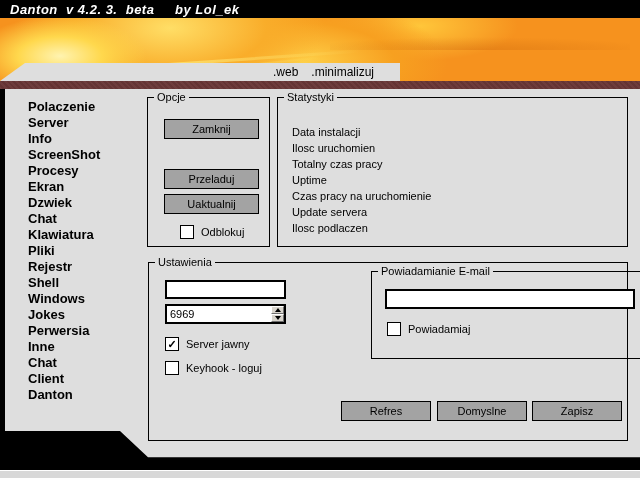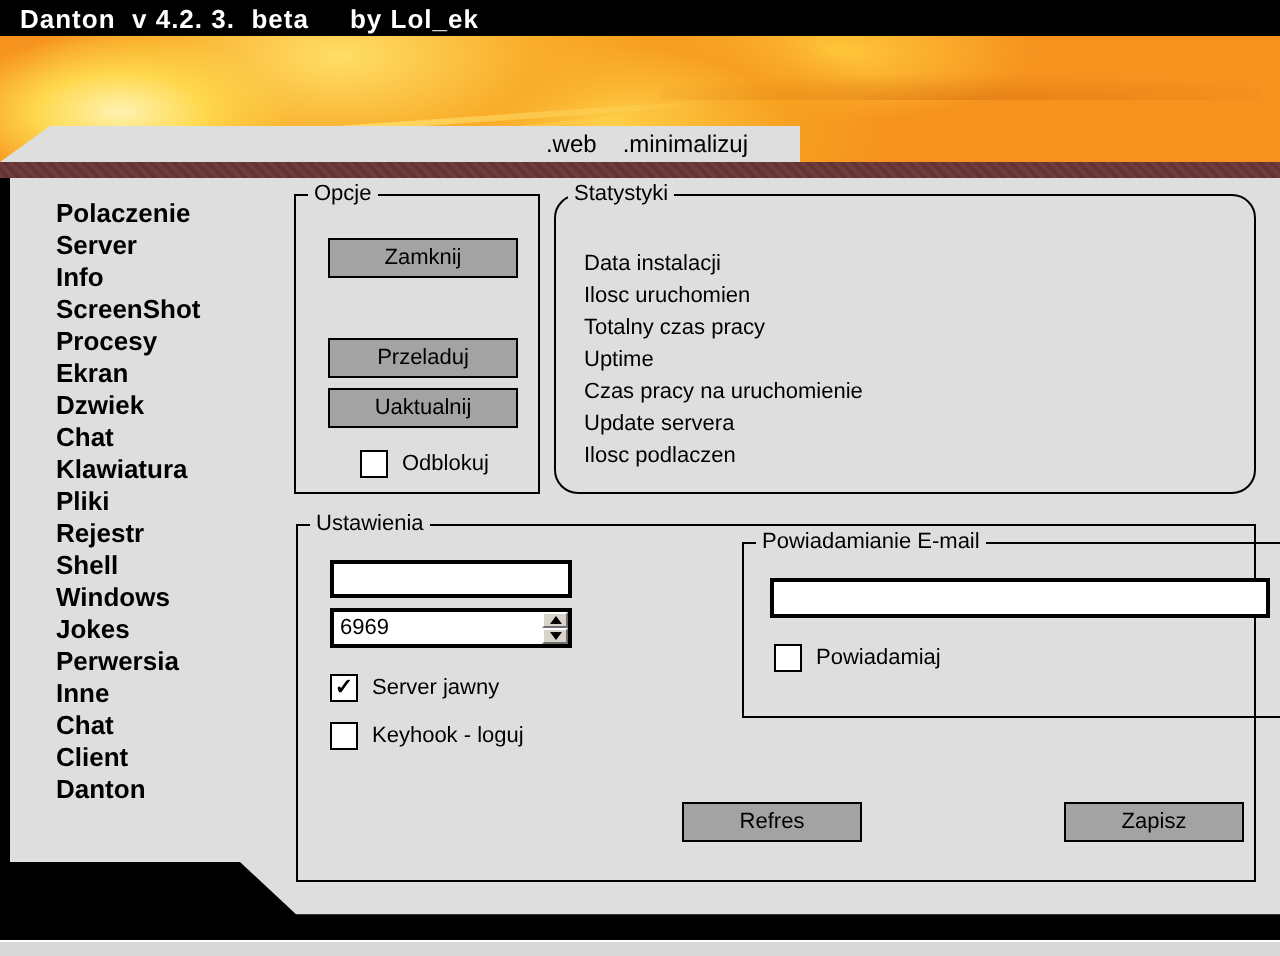--- a/index.html
+++ b/index.html
@@ -3,21 +3,21 @@
 <meta charset="utf-8">
 <style>
   html,body{margin:0;padding:0;}
   body{width:640px;height:478px;position:relative;overflow:hidden;
        font-family:"Liberation Sans", sans-serif;background:#dedede;}
 
   .abs{position:absolute;}
 
   
   #titlebar{left:0;top:0;width:640px;height:18px;background:#000;
-            display:flex;align-items:center;}
+            display:flex;align-items:center;font-style:italic;}
   #titlebar .title{color:#fff;font-size:13px;font-weight:bold;
                    padding-left:10px;white-space:pre;letter-spacing:.5px;}
 
   
   #flameband{left:0;top:18px;width:640px;height:63px;
     background:
       radial-gradient(ellipse 120px 55px at 60px 38px,  #fff3b0 0%, #ffd84d 35%, rgba(248,160,30,0) 72%),
       radial-gradient(ellipse 200px 90px at 170px 10px, #ffde66 0%, #f9ad2a 48%, rgba(246,146,30,0) 78%),
       radial-gradient(ellipse 190px 80px at 300px 45px, #ffd24a 0%, #f7a020 50%, rgba(246,146,30,0) 78%),
       radial-gradient(ellipse 140px 50px at 420px 8px,  #ffc63a 0%, rgba(246,146,30,0) 70%),
@@ -46,21 +46,21 @@
   
   #menu{left:28px;top:99px;}
   .menu-item{font-size:13px;font-weight:bold;color:#000;line-height:16px;cursor:pointer;}
 
   
   .group{border:1px solid #000;box-sizing:border-box;}
   .group-label{position:absolute;top:-7px;left:6px;background:#dedede;
                padding:0 3px;font-size:11px;color:#000;line-height:13px;}
 
   #grp-opcje{left:147px;top:97px;width:123px;height:150px;}
-  #grp-stat {left:277px;top:97px;width:351px;height:150px;border-radius:12px;}
+  #grp-stat {left:277px;top:97px;width:351px;height:150px;}
   #grp-ust  {left:148px;top:262px;width:480px;height:179px;}
   #grp-mail {left:194px;top:8px;width:278px;height:88px;position:absolute;margin-left:28px;}
 
   
   .flatbtn{position:absolute;width:95px;height:20px;background:#a3a3a3;
            border:1px solid #000;box-sizing:border-box;font-size:11px;color:#000;
            display:flex;align-items:center;justify-content:center;cursor:pointer;}
   #btn-zamknij  {left:16px;top:21px;}
   #btn-odinstaluj{left:16px;top:46px;}
   #btn-przeladuj{left:16px;top:71px;}
@@ -210,17 +210,18 @@
     <input id="inp-mail" class="tinput" type="text" value="" style="">
     <div id="cb-powiadamiaj" class="checkbox">
       <span class="cb-box">
           <span class="cb-mark"></span>
         </span>
       <span class="cb-label">Powiadamiaj</span>
     </div>
   </div>
 
   <div id="btn-refres" class="flatbtn">Refres</div>
+  <div id="btn-domyslne" class="flatbtn">Domyslne</div>
   <div id="btn-zapisz" class="flatbtn">Zapisz</div>
 </div>
 
 <div id="footer" class="abs"></div>
 <div id="bottomstrip" class="abs"></div>
 
 </body></html>

